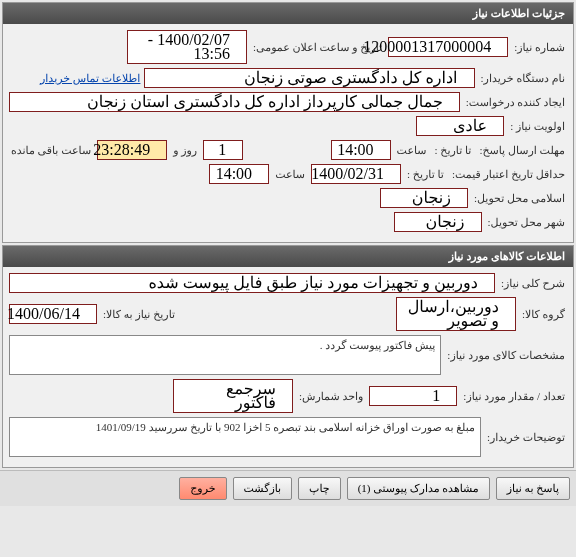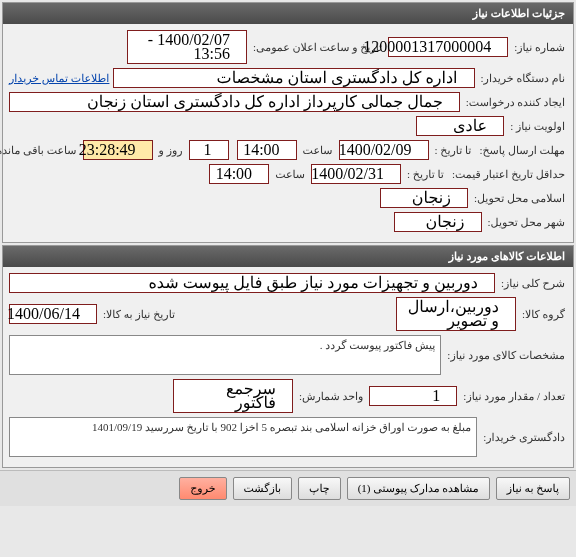--- a/index.html
+++ b/index.html
@@ -46,20 +46,21 @@
   font-size: 16px;
   min-height: 18px;
   line-height: 14px;
   color: #000;
 }
 .link {
   color: #0645ad;
   text-decoration: underline;
   cursor: pointer;
   font-size: 11px;
+  margin-left: 31px;
 }
 .w-120 { width: 120px; }
 .w-100 { width: 88px; }
 .w-90 { width: 90px; }
 .w-70 { width: 70px; }
 .w-60 { width: 60px; }
 .w-40 { width: 40px; }
 .w-flex { flex: 1; }
 .textarea {
   background: #fff;
@@ -103,38 +104,37 @@
 
     <div class="row">
       <span class="label">شماره نیاز:</span>
       <span class="field w-120">1200001317000004</span>
       <span class="label">تاریخ و ساعت اعلان عمومی:</span>
       <span class="field w-120">1400/02/07 - 13:56</span>
     </div>
 
     <div class="row">
       <span class="label">نام دستگاه خریدار:</span>
-      <span class="field w-flex">اداره کل دادگستری استان مشخصات</span>
+      <span class="field w-flex">اداره کل دادگستری صوتی زنجان</span>
       <span class="link">اطلاعات تماس خریدار</span>
     </div>
 
     <div class="row">
       <span class="label">ایجاد کننده درخواست:</span>
       <span class="field w-flex">جمال جمالی کارپرداز اداره کل دادگستری استان زنجان</span>
     </div>
 
     <div class="row">
       <span class="label">اولویت نیاز :</span>
       <span class="field w-100">عادی</span>
     </div>
 
     <div class="row">
       <span class="label">مهلت ارسال پاسخ:</span>
       <span class="label">تا تاریخ :</span>
-      <span class="field w-90">1400/02/09</span>
       <span class="label">ساعت</span>
       <span class="field w-60">14:00</span>
       <span class="spacer"></span>
       <span class="field w-40">1</span>
       <span class="label">روز و</span>
       <span class="field w-70 highlight">23:28:49</span>
       <span class="label">ساعت باقی مانده</span>
     </div>
 
     <div class="row">
@@ -181,21 +181,21 @@
     </div>
 
     <div class="row">
       <span class="label">تعداد / مقدار مورد نیاز:</span>
       <span class="field w-100">1</span>
       <span class="label">واحد شمارش:</span>
       <span class="field w-120">سرجمع فاکتور</span>
     </div>
 
     <div class="row">
-      <span class="label">دادگستری خریدار:</span>
+      <span class="label">توضیحات خریدار:</span>
       <div class="textarea">مبلغ به صورت اوراق خزانه اسلامی بند تبصره 5  اخزا 902 با تاریخ سررسید 1401/09/19</div>
     </div>
 
   </div>
 </div>
 
 <div class="btn-row">
   <button class="btn">پاسخ به نیاز</button>
   <button class="btn">مشاهده مدارک پیوستی  (1)</button>
   <button class="btn">چاپ</button>

